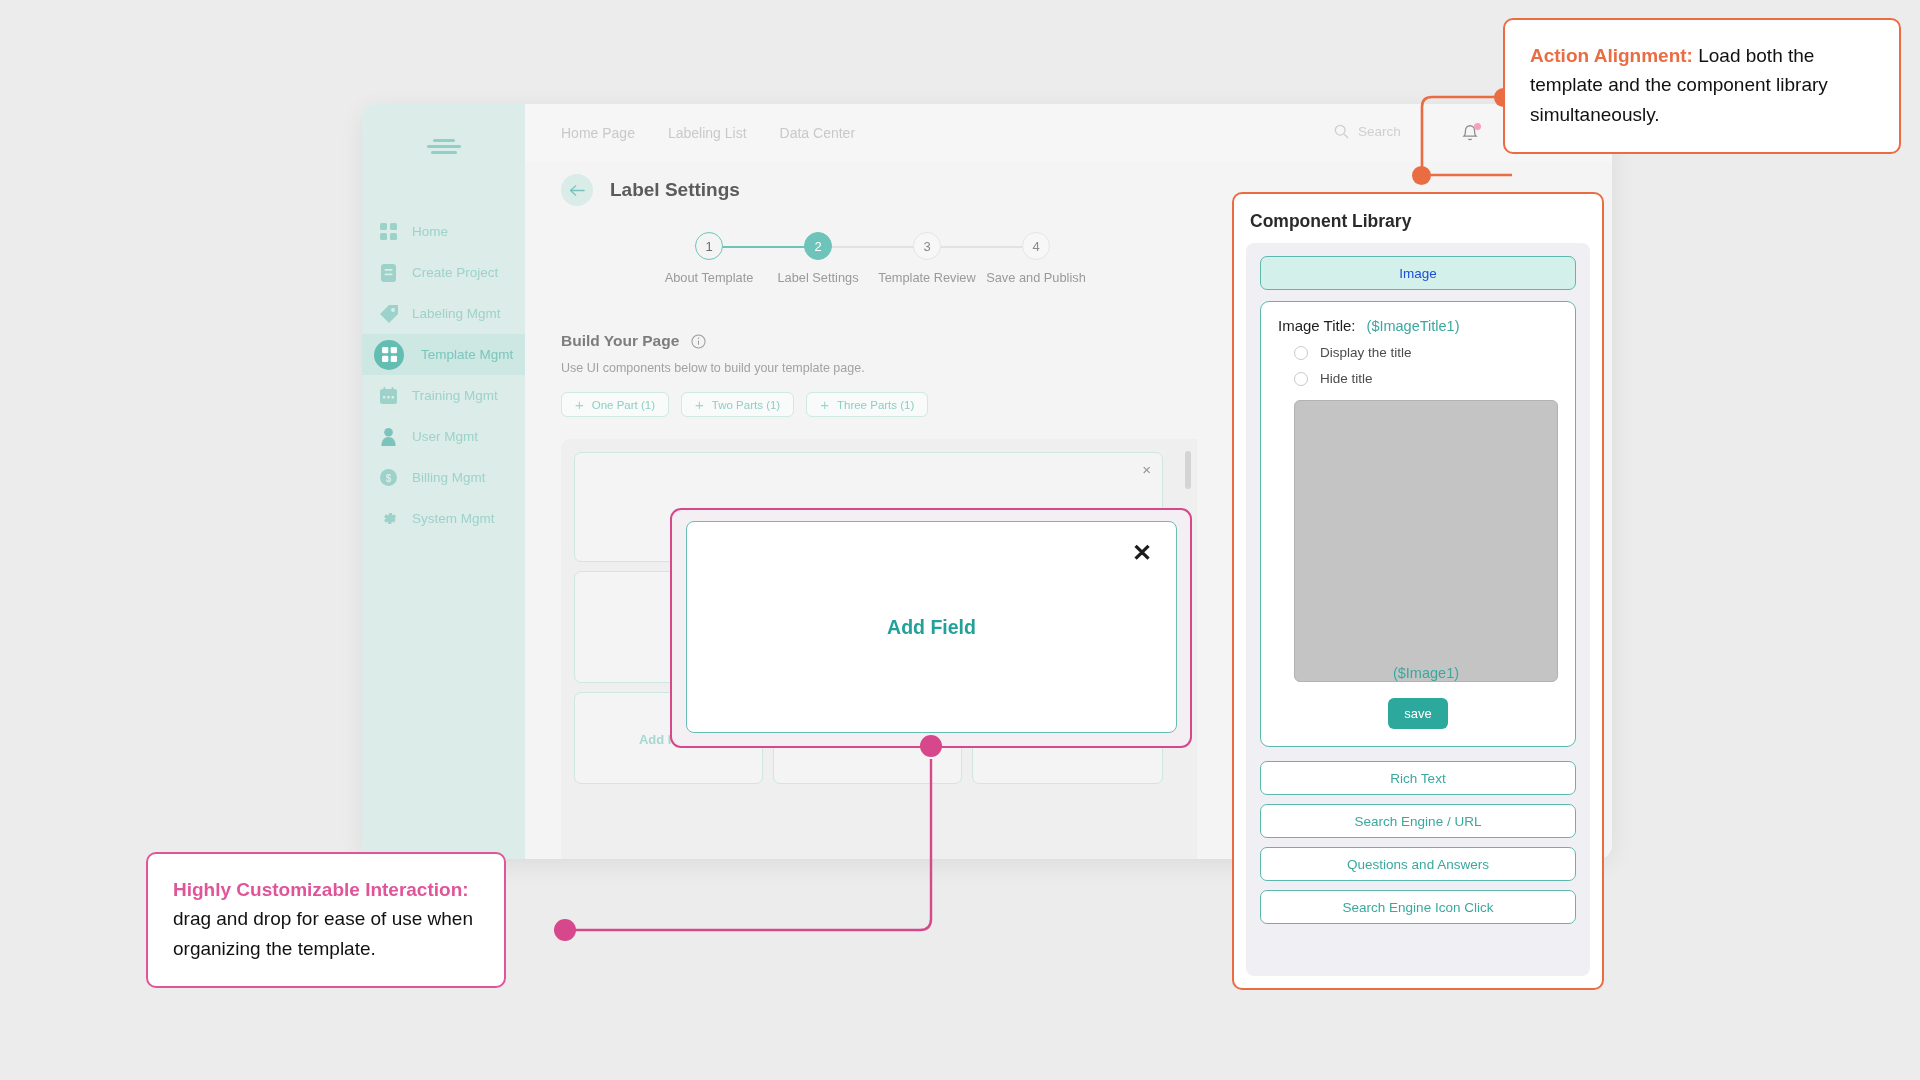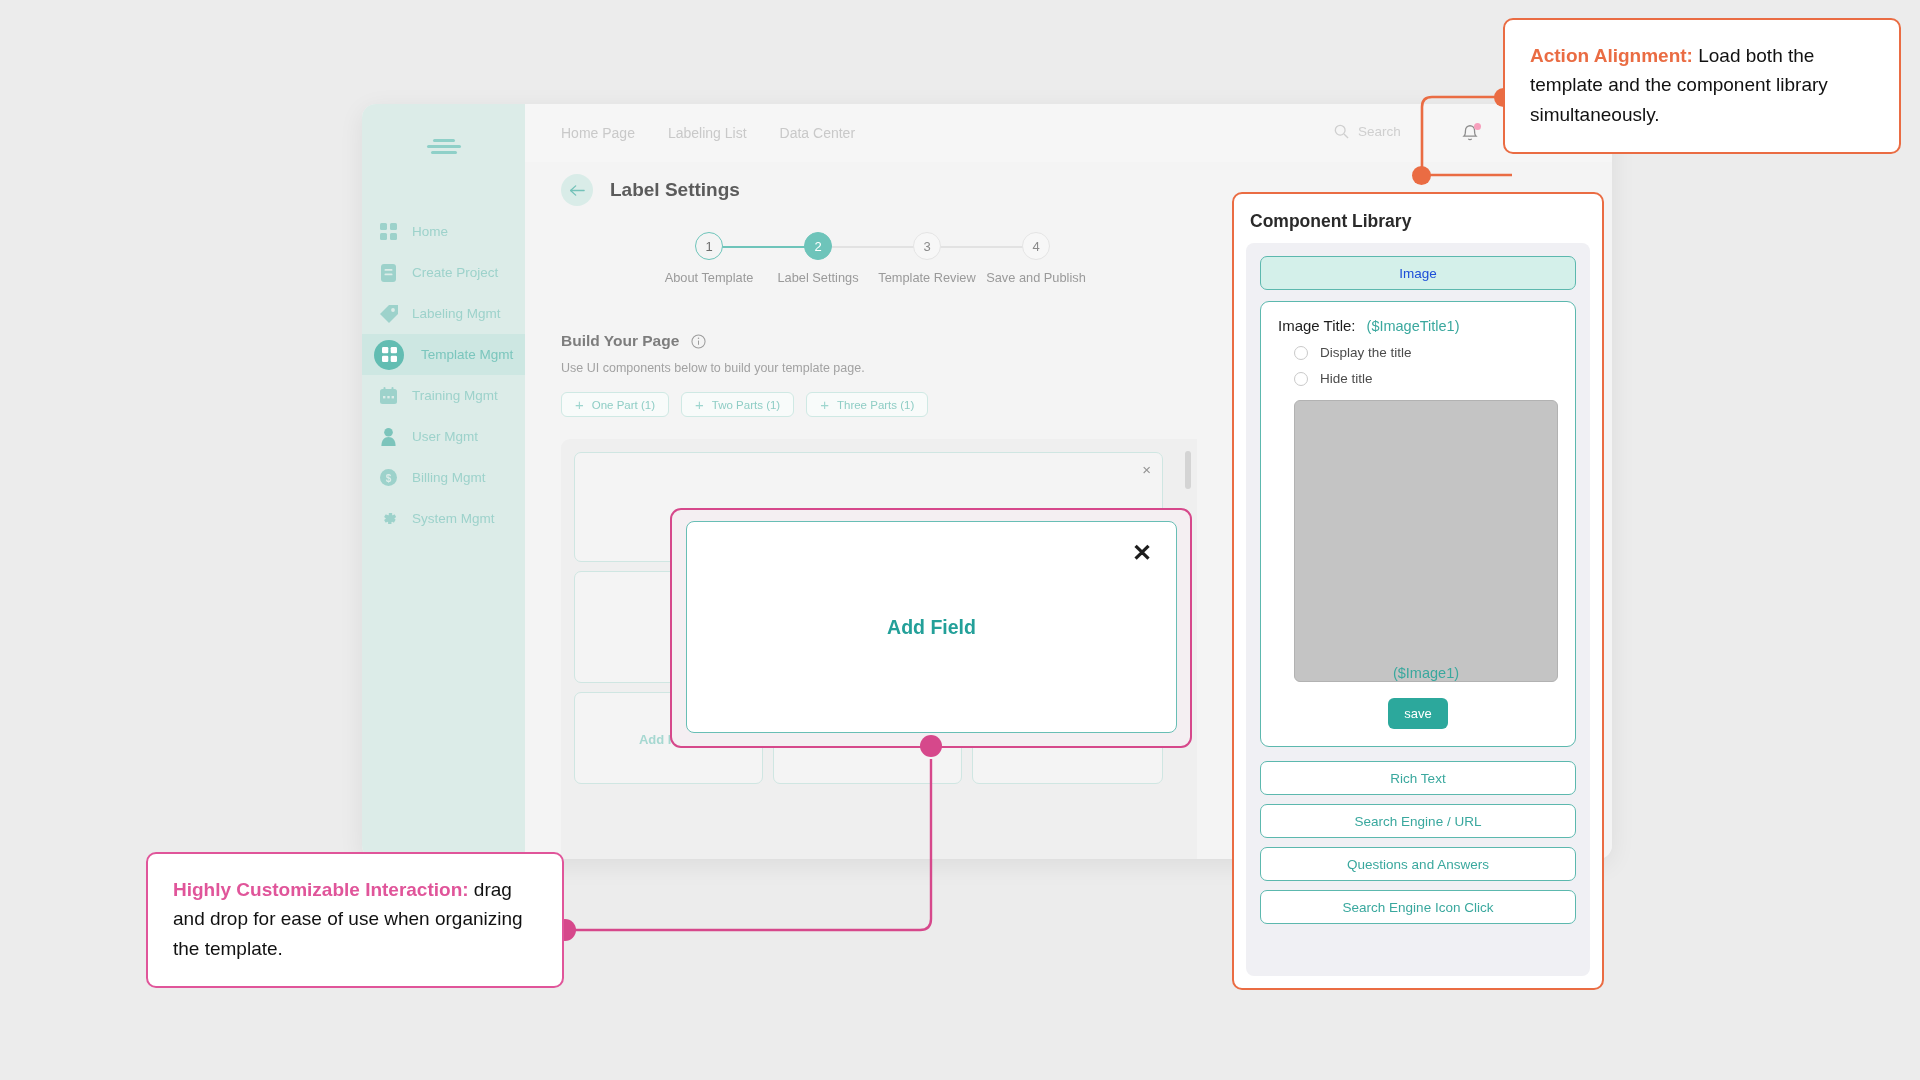--- a/index.html
+++ b/index.html
@@ -550,17 +550,17 @@
 
   <svg style="position:absolute;left:0;top:0;width:1920px;height:1080px;pointer-events:none;z-index:44;">
     <path d="M566,930 L920,930 Q931,930 931,919 L931,759" fill="none" stroke="#d6488b" stroke-width="2.4"></path>
   </svg>
   <div class="dot" style="left:554px;top:919px;width:22px;height:22px;background:#d6488b;"></div>
 
   <div class="callout callout-orange" style="left:1503px;top:18px;width:398px;">
     <b>Action Alignment:</b><span> Load both the template and the component library simultaneously.</span>
   </div>
 
-  <div class="callout callout-pink" style="left:146px;top:852px;width:418px;">
+  <div class="callout callout-pink" style="left:146px;top:852px;width:360px;">
     <b>Highly Customizable Interaction:</b><span> drag and drop for ease of use when organizing the template.</span>
   </div>
 
 </div>
 
 </body></html>

